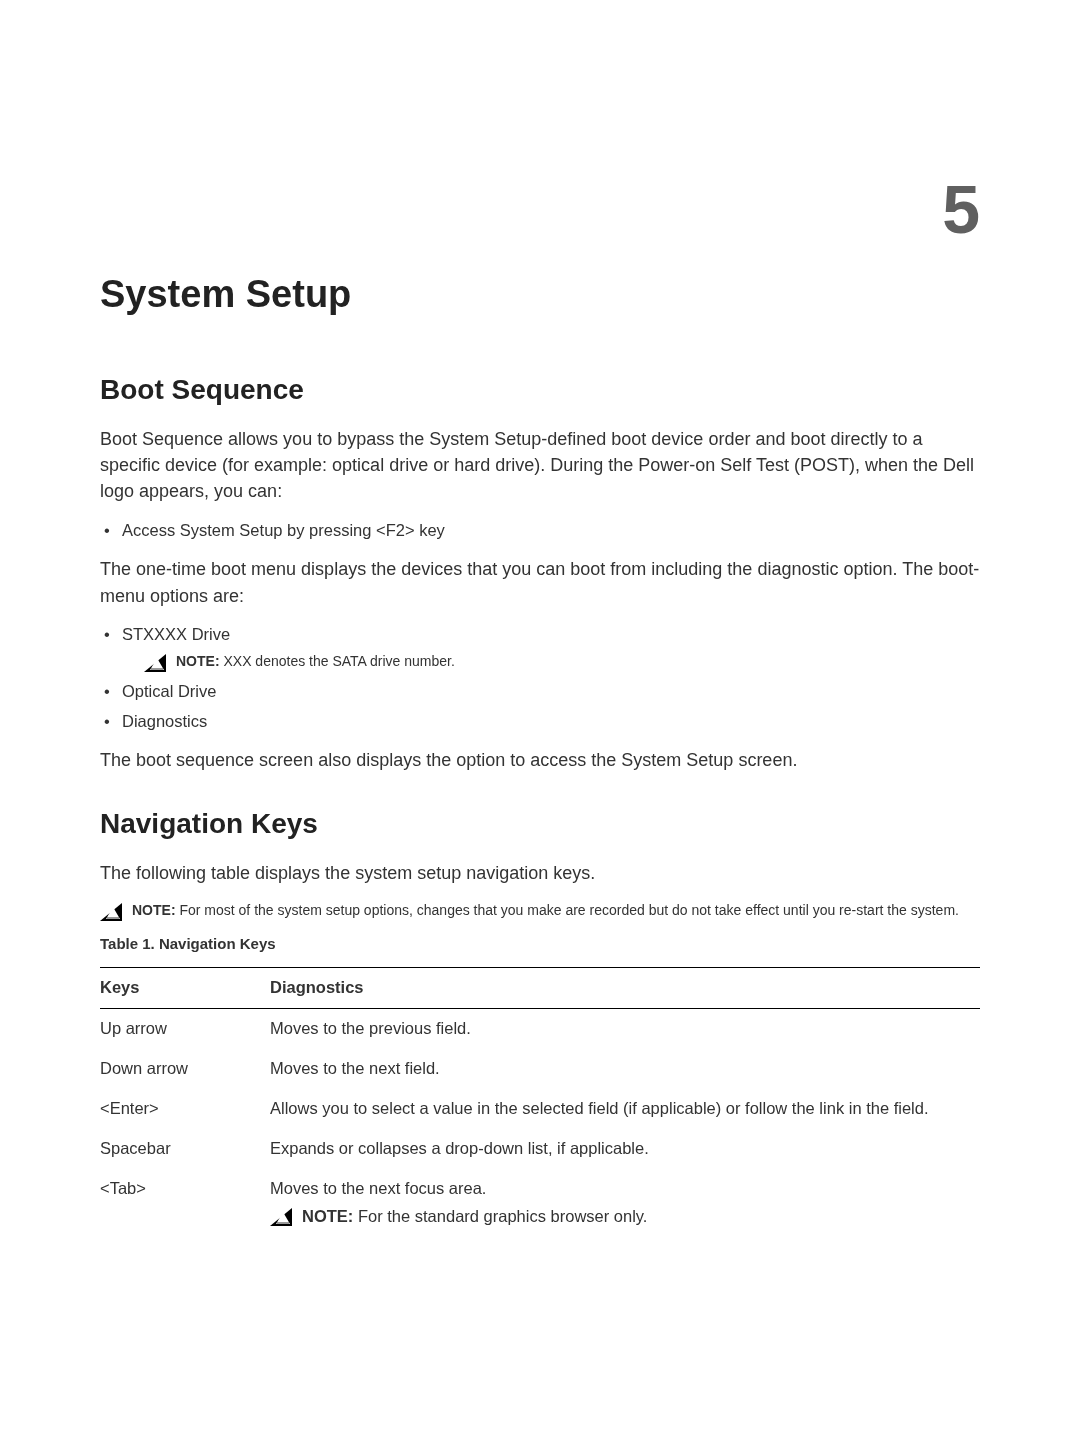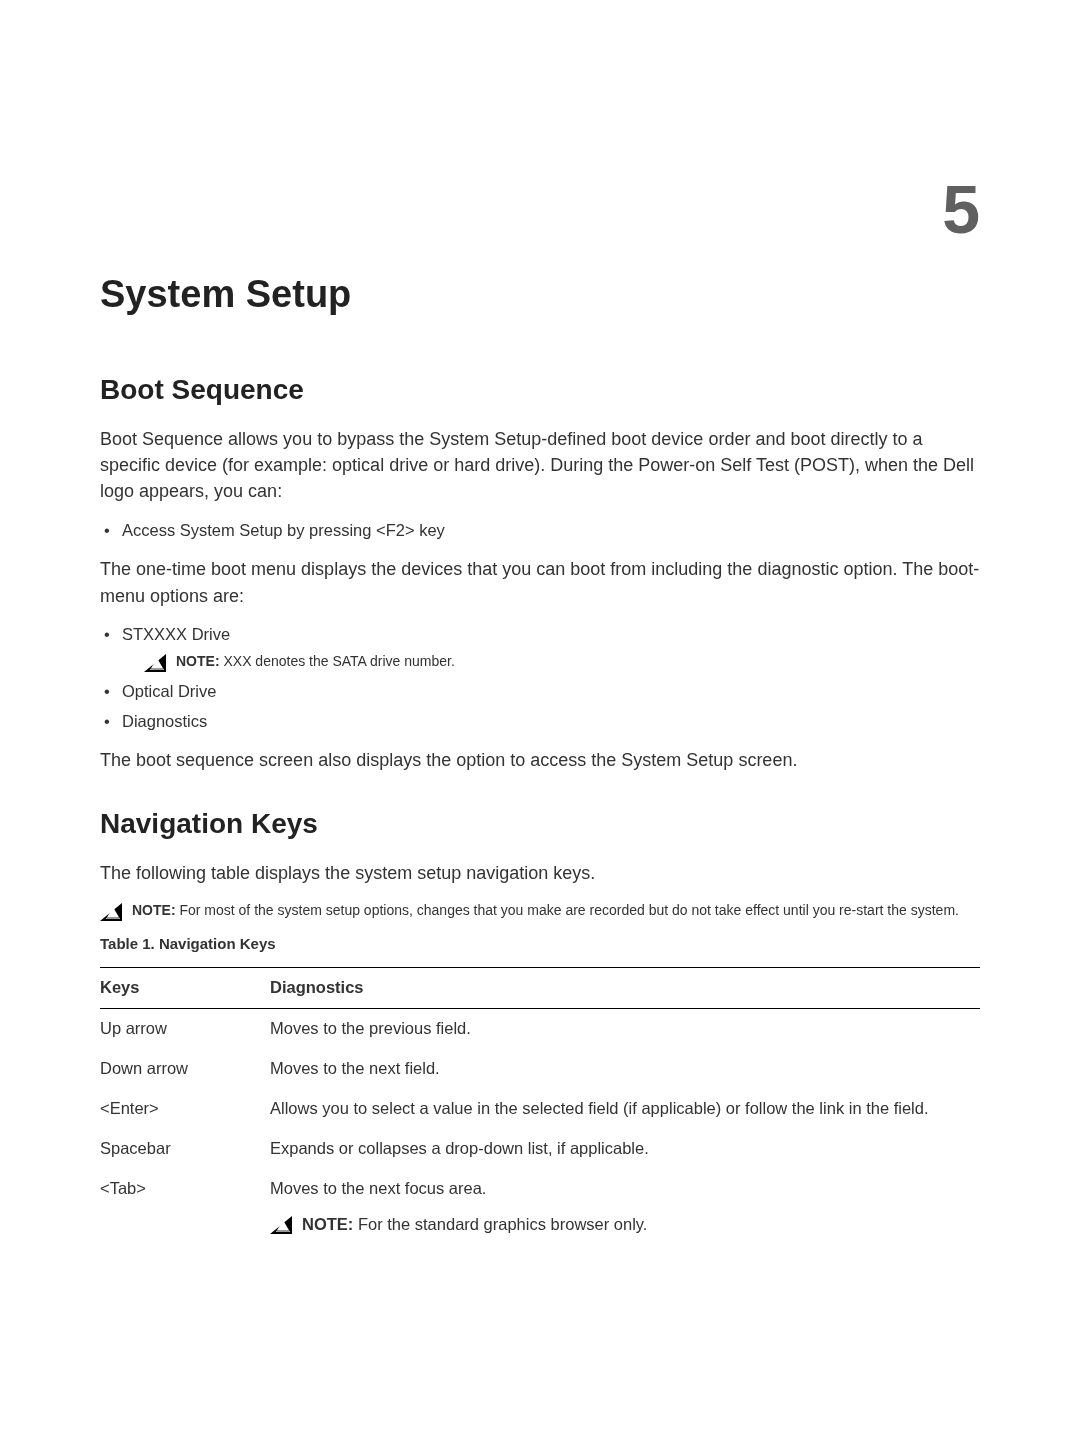--- a/index.html
+++ b/index.html
@@ -91,21 +91,21 @@
     padding: 8px 6px 8px 0;
   }
   td {
     vertical-align: top;
     padding: 8px 6px 8px 0;
   }
   td:first-child { width: 170px; }
   .cell-note {
     display: flex;
     align-items: flex-start;
-    margin-top: 12px;
+    margin-top: 4px;
   }
   .cell-note .note-icon { margin-right: 10px; }
 </style>
 </head>
 <body>
 
 <div class="chapter-number">5</div>
 <h1 class="chapter-title">System Setup</h1>
 
 <h2 class="section-title">Boot Sequence</h2>

